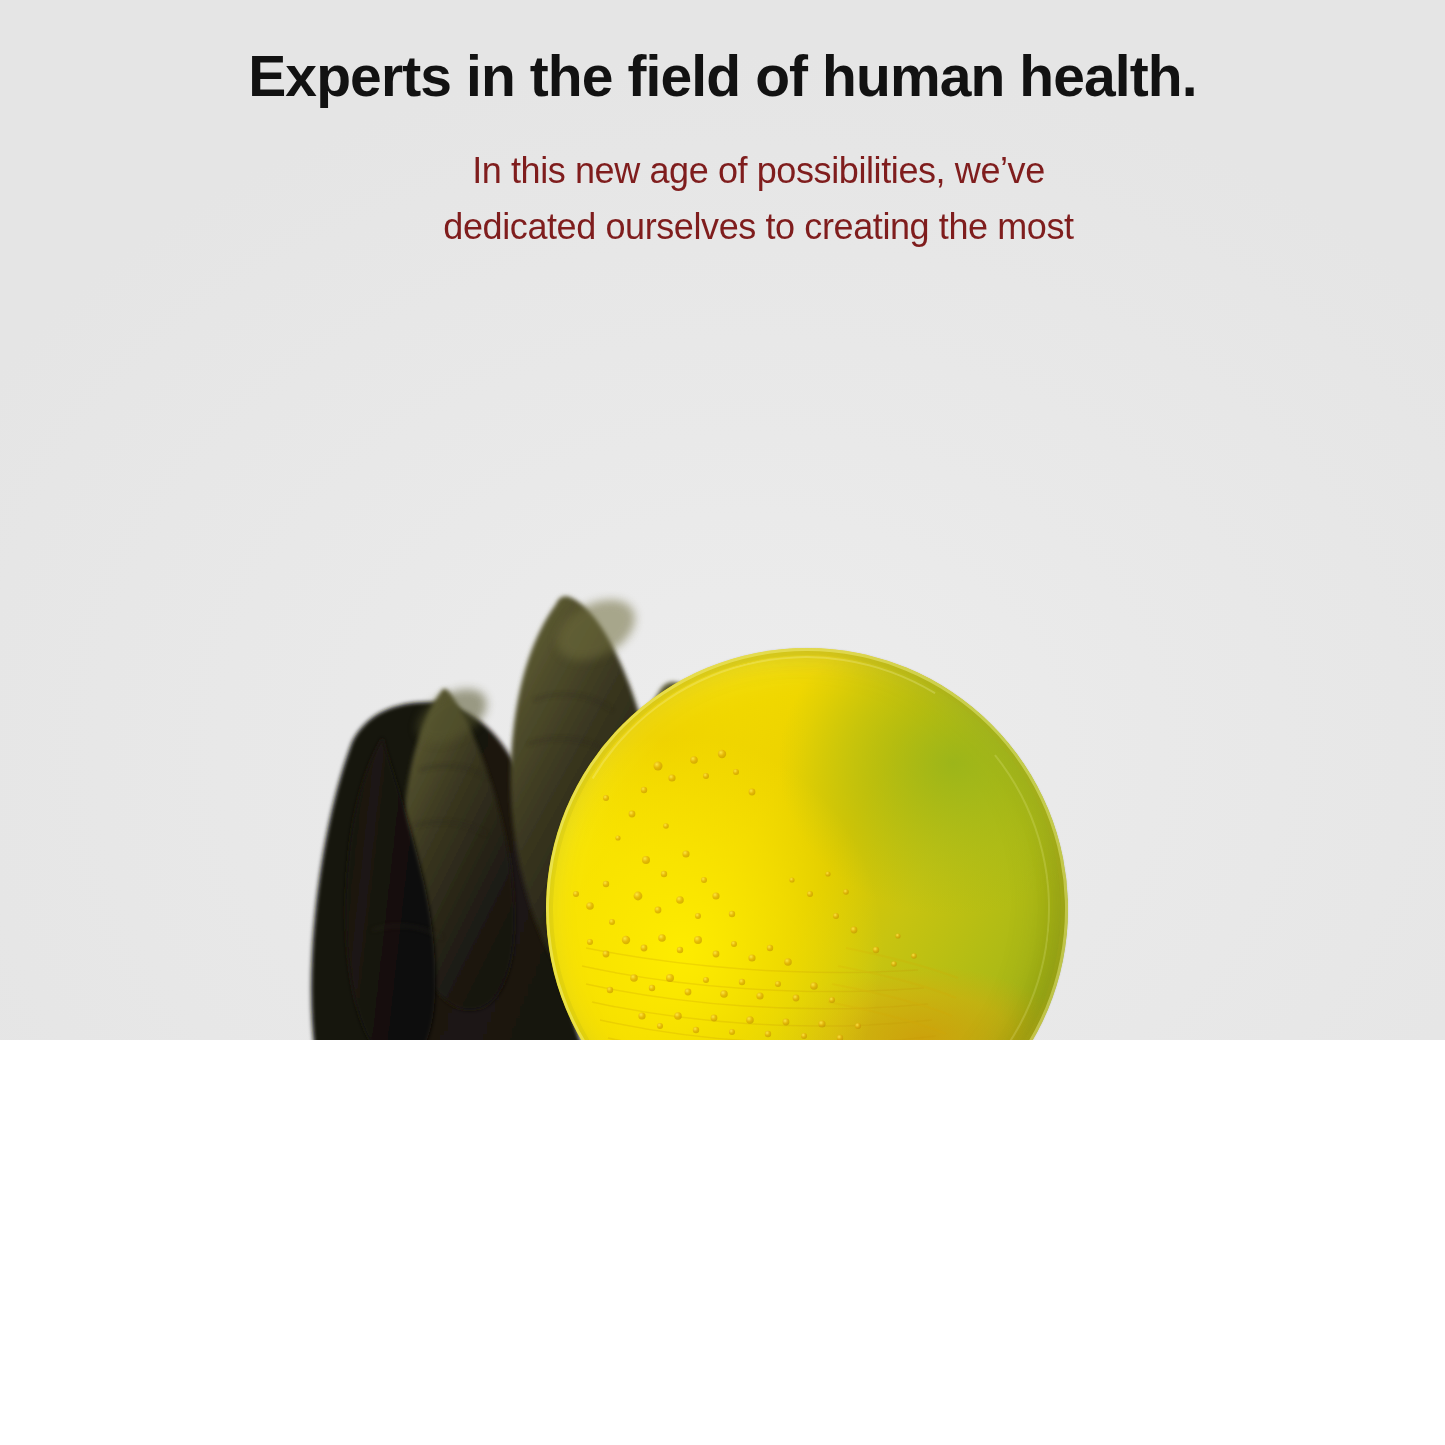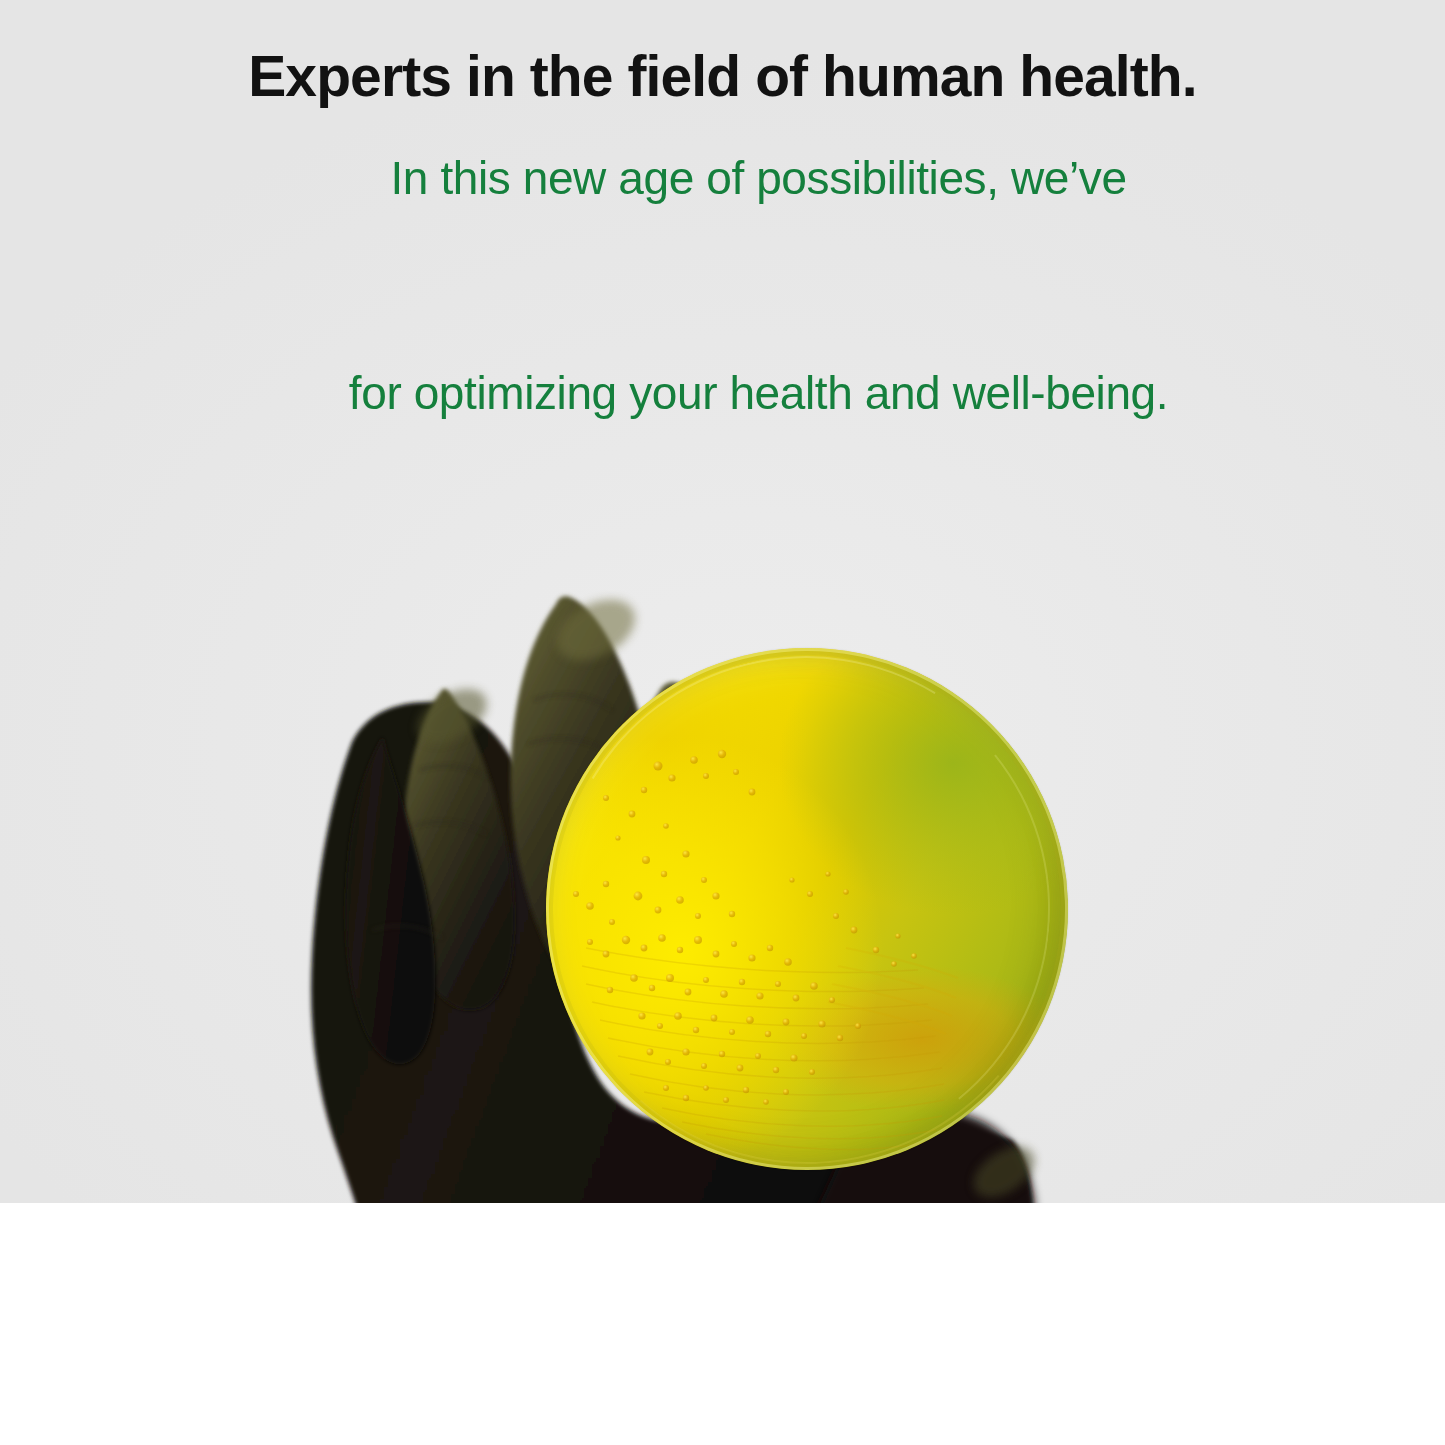--- a/index.html
+++ b/index.html
@@ -4,21 +4,21 @@
 <title>Experts in the field of human health.</title>
 <style>
   html, body {
     margin: 0;
     padding: 0;
     background: #ffffff;
   }
   #poster {
     position: relative;
     width: 1445px;
-    height: 1203px;
+    height: 1040px;
     overflow: hidden;
     background: #e8e8e8;
     font-family: "Liberation Sans", sans-serif;
     -webkit-font-smoothing: antialiased;
   }
 
   
   .text-block {
     position: absolute;
     left: 0;
@@ -34,25 +34,25 @@
     font-size: 57px;
     font-weight: 700;
     letter-spacing: -0.9px;
     line-height: 1.15;
     color: #121212;
     font-family: "Liberation Sans", sans-serif;
   }
   .subcopy {
     margin: 0;
     padding: 33px 78px 0 150px;
-    font-size: 46px;
+    font-size: 36px;
     font-weight: 400;
     line-height: 1.56;
     letter-spacing: -0.4px;
-    color: #15803d;
+    color: #7f1d1d;
     font-family: "Liberation Sans", sans-serif;
   }
 
   
   .photo {
     position: absolute;
     left: 0;
     top: 0;
     width: 1445px;
     height: 1445px;
@@ -450,23 +450,22 @@
         <div class="dish-arc c"></div>
         <div class="dish-rim"></div>
       </div>
     </div>
   </div>
 
   <div class="text-block">
     <h1 class="headline">Experts in the field of human health.</h1>
     <p class="subcopy">
       <span>In this new age of possibilities, we’ve</span><br>
+      <span>dedicated ourselves to creating the most</span><br>
       <br>
-      <br>
-      <span>for optimizing your health and well-being.</span>
     </p>
   </div>
 
   <div class="logo">
     <svg viewBox="0 0 72 86" xmlns="http://www.w3.org/2000/svg" aria-hidden="true">
       <path d="M3,3 H69 V22 H46 V62 L30,83 V22 H3 Z" fill="#111111"></path>
     </svg>
   </div>
 
 </div>

